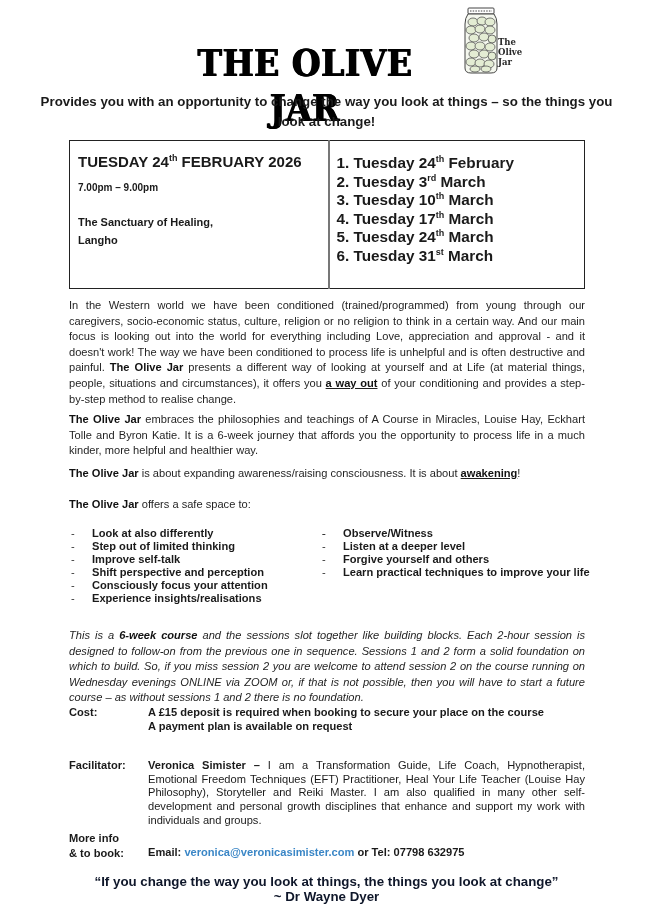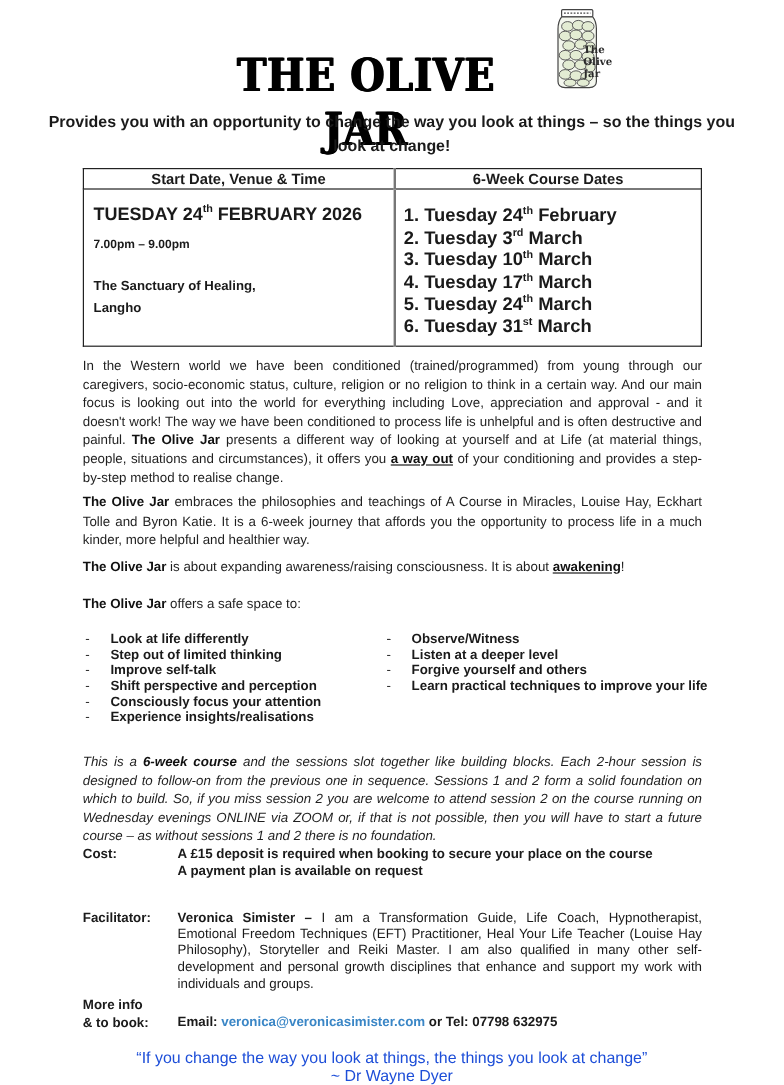--- a/index.html
+++ b/index.html
@@ -8,21 +8,21 @@
 
   .title {
     position: absolute; left: 160px; top: 40px; width: 290px;
     font-family: "DejaVu Serif", serif; font-weight: 900; font-size: 33px;
     letter-spacing: 0.5px; color: #000; text-align: center;
     transform: scaleY(1.15); transform-origin: top center;
     text-shadow: 0.6px 0 0 #000, -0.6px 0 0 #000;
   }
   .logo { position: absolute; left: 462px; top: 6px; width: 70px; height: 70px; }
   .logo-text {
-    position: absolute; left: 486px; top: 37px;
+    position: absolute; left: 498px; top: 37px;
     font-family: "DejaVu Serif", serif; font-size: 8.5px; line-height: 10px; color: #2a2a2a;
     font-weight: bold;
   }
 
   .tagline {
     position: absolute; left: 40px; top: 92px; width: 573px;
     font-weight: bold; font-size: 13.3px; line-height: 20px; text-align: center; color: #1a1a1a;
   }
 
   table.sched {
@@ -69,21 +69,21 @@
   #cost .value div { font-weight: bold; }
   #facil { top: 759px; }
   #facil .value { text-align: justify; line-height: 13.7px; }
   #more { top: 831px; }
   #more .label { line-height: 14.5px; }
   #more .value { padding-top: 14.5px; font-weight: bold; }
   .email { color: #3a86c6; font-weight: bold; }
 
   .quote {
     position: absolute; left: 40px; top: 874px; width: 573px; text-align: center;
-    font-weight: normal; font-size: 13.3px; line-height: 15px; color: #1d4ed8;
+    font-weight: bold; font-size: 13.3px; line-height: 15px; color: #0f172a;
   }
 </style>
 </head>
 <body>
 
 <div class="title">THE OLIVE JAR</div>
 
 <svg class="logo" viewBox="0 0 70 70">
   <rect x="6" y="2" width="26" height="6" rx="1" fill="#fff" stroke="#444" stroke-width="1"></rect>
   <line x1="8" y1="5" x2="30" y2="5" stroke="#444" stroke-width="1" stroke-dasharray="1.5,1.2"></line>
@@ -114,24 +114,20 @@
 <div class="logo-text">
   <div>The</div>
   <div>Olive</div>
   <div>Jar</div>
 </div>
 
 <div class="tagline">Provides you with an opportunity to change the way you look at things – so the things you look at change!</div>
 
 <table class="sched">
   <tbody>
-      <tr>
-    <th class="c1">Start Date, Venue &amp; Time</th>
-    <th>6-Week Course Dates</th>
-  </tr>
   <tr>
     <td class="c1">
       <div class="venue-date"><span>TUESDAY 24</span><sup>th</sup><span> FEBRUARY 2026</span></div>
       <div class="venue-time">7.00pm – 9.00pm</div>
       <div class="venue-place">
         <div>The Sanctuary of Healing,</div>
         <div>Langho</div>
       </div>
     </td>
     <td>
@@ -150,21 +146,21 @@
 
 <p class="para" id="p1"><span>In the Western world we have been conditioned (trained/programmed) from young through our caregivers, socio-economic status, culture, religion or no religion to think in a certain way. And our main focus is looking out into the world for everything including Love, appreciation and approval - and it doesn't work! The way we have been conditioned to process life is unhelpful and is often destructive and painful. </span><b>The Olive Jar</b><span> presents a different way of looking at yourself and at Life (at material things, people, situations and circumstances), it offers you </span><u><b>a way out</b></u><span> of your conditioning and provides a step-by-step method to realise change.</span></p>
 
 <p class="para" id="p2"><b>The Olive Jar</b><span> embraces the philosophies and teachings of A Course in Miracles, Louise Hay, Eckhart Tolle and Byron Katie. It is a 6-week journey that affords you the opportunity to process life in a much kinder, more helpful and healthier way.</span></p>
 
 <p class="para" id="p3"><b>The Olive Jar</b><span> is about expanding awareness/raising consciousness. It is about </span><u><b>awakening</b></u><span>!</span></p>
 
 <p class="para" id="p4"><b>The Olive Jar</b><span> offers a safe space to:</span></p>
 
 <ul class="bullets left">
-  <li><span class="dash">-</span><span>Look at life differently</span></li>
+  <li><span class="dash">-</span><span>Look at also differently</span></li>
   <li><span class="dash">-</span><span>Step out of limited thinking</span></li>
   <li><span class="dash">-</span><span>Improve self-talk</span></li>
   <li><span class="dash">-</span><span>Shift perspective and perception</span></li>
   <li><span class="dash">-</span><span>Consciously focus your attention</span></li>
   <li><span class="dash">-</span><span>Experience insights/realisations</span></li>
 </ul>
 <ul class="bullets right">
   <li><span class="dash">-</span></li>
   <li><span class="dash">-</span><span>Observe/Witness</span></li>
   <li><span class="dash">-</span><span>Listen at a deeper level</span></li>

